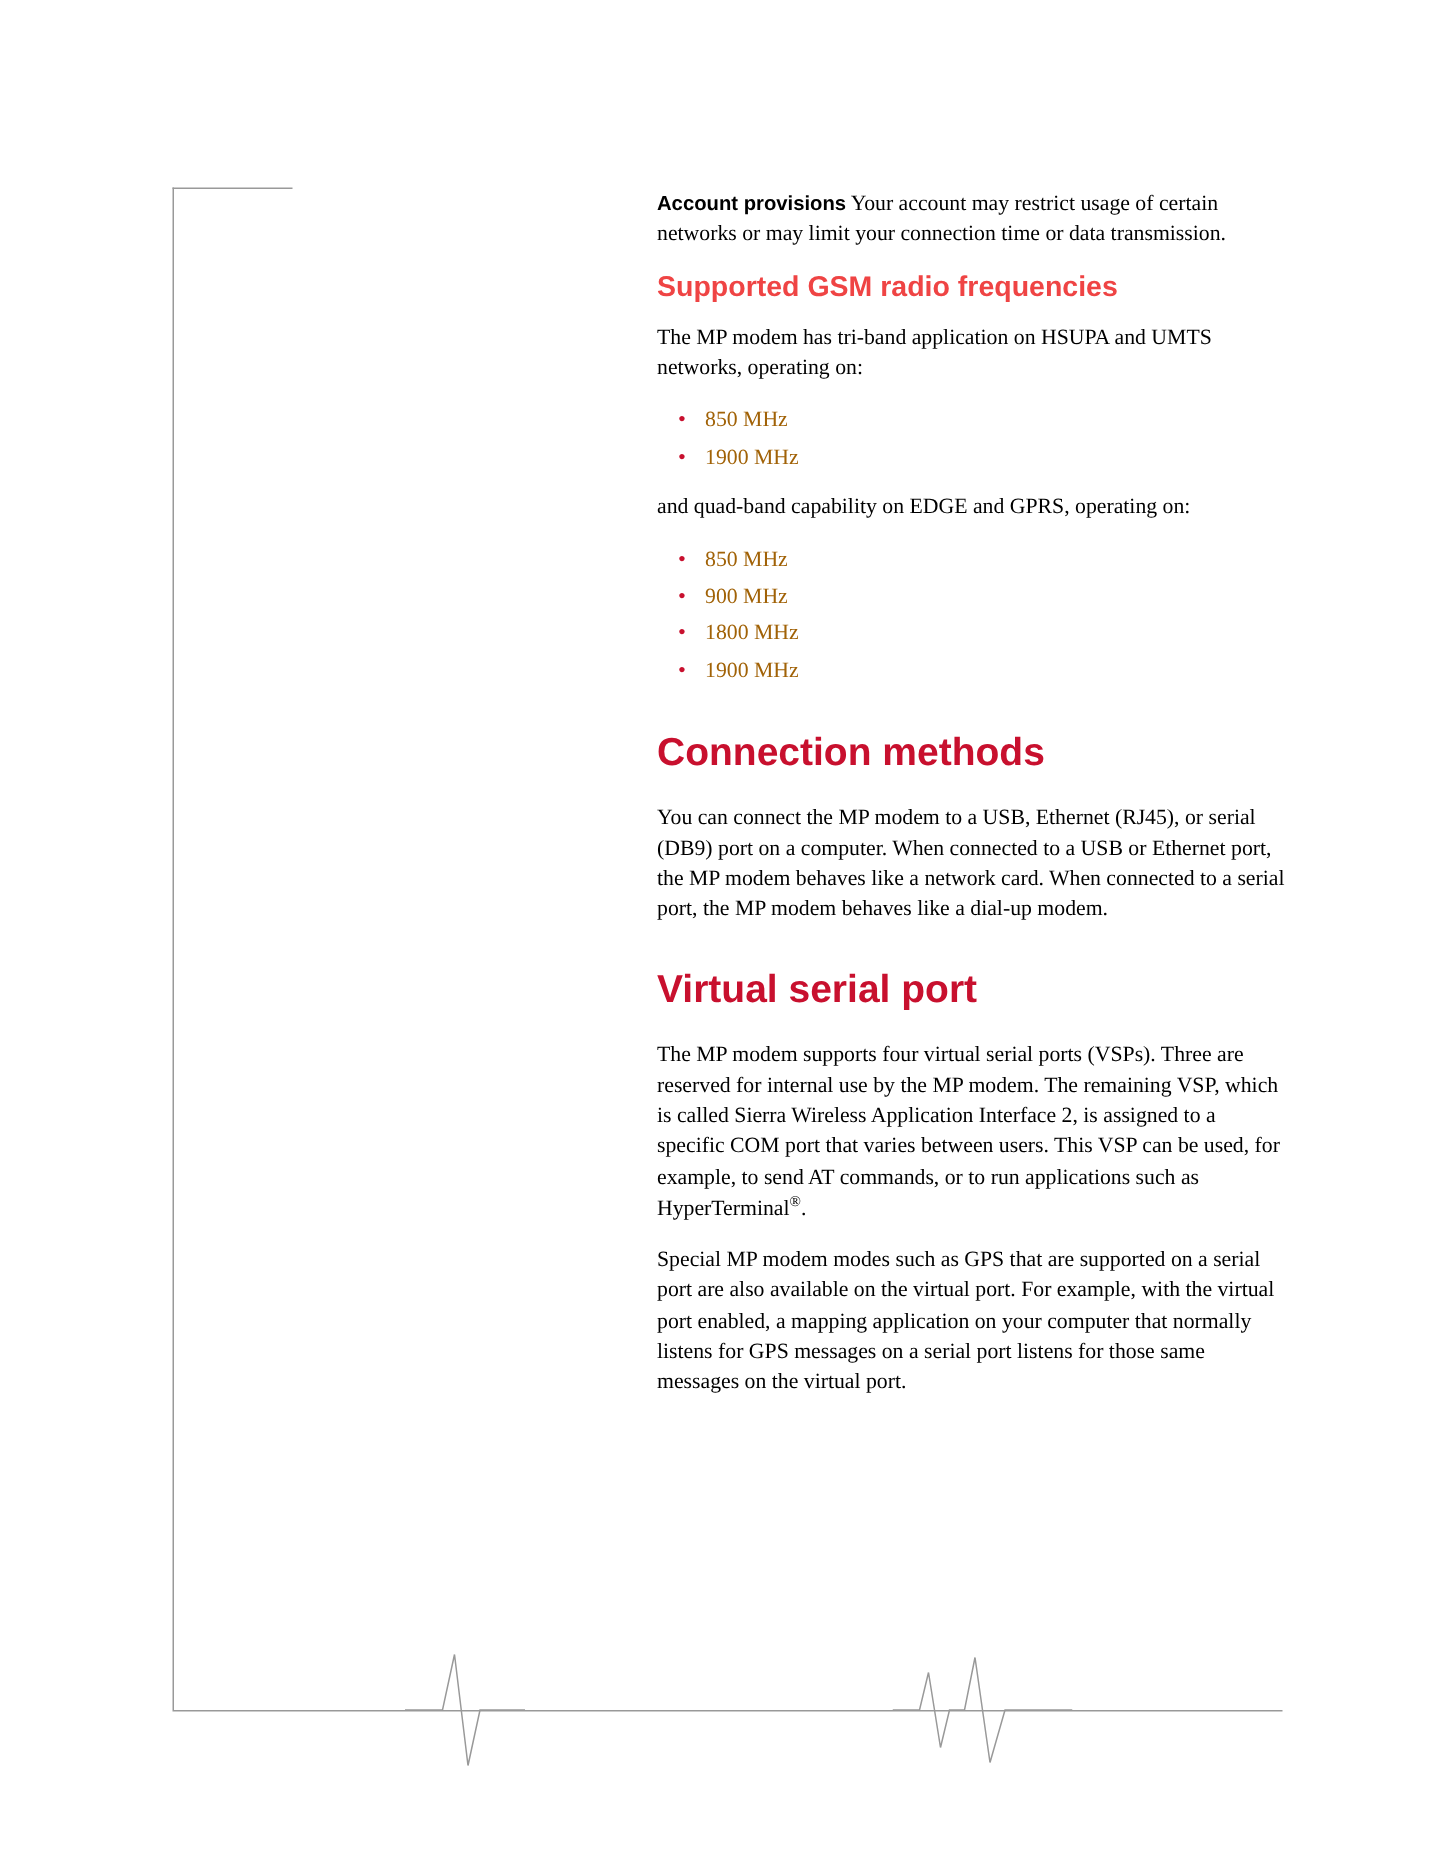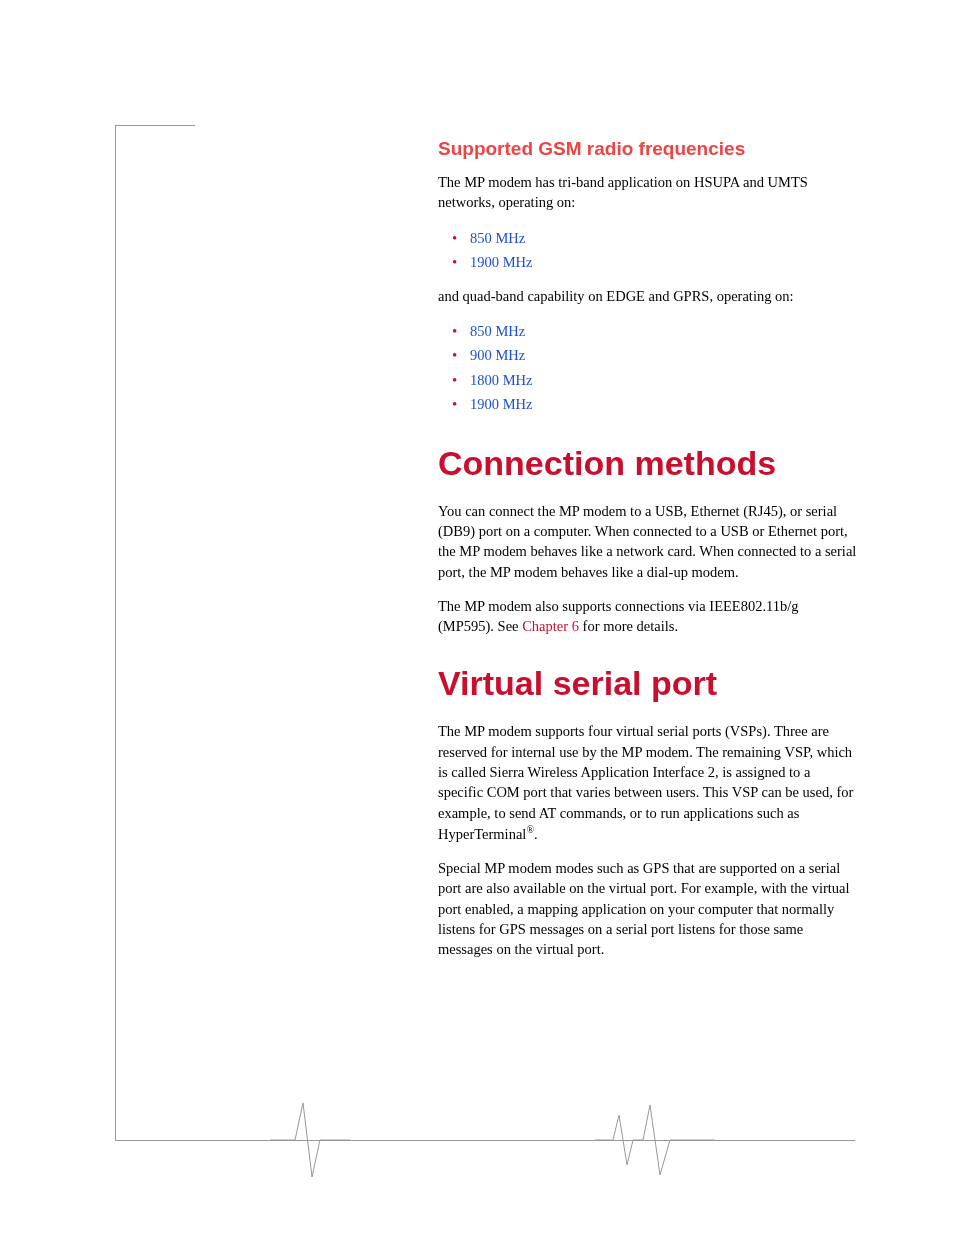--- a/index.html
+++ b/index.html
@@ -66,35 +66,35 @@
       font-family: Arial, Helvetica, sans-serif;
       font-weight: bold;
       font-size: 19px;
       color: #ef4444;
       margin-top: 12px;
       margin-bottom: 12px;
     }
     .h2 {
       font-family: Arial, Helvetica, sans-serif;
       font-weight: bold;
-      font-size: 34px;
+      font-size: 26px;
       color: #c8102e;
       margin-top: 28px;
       margin-bottom: 18px;
     }
     .bullet-list {
       list-style: none;
       margin-bottom: 12px;
     }
     .bullet-list li {
       position: relative;
       padding-left: 32px;
       font-size: 14.5px;
       line-height: 1.55;
-      color: #1d4ed8;
+      color: #a16207;
       margin-bottom: 2px;
     }
     .bullet-list li::before {
       content: "•";
       position: absolute;
       left: 14px;
       color: #c8102e;
       font-size: 15px;
     }
     .link {
@@ -120,20 +120,23 @@
   <svg class="wave-svg" style="left:270px; top:1095px;" width="80" height="90">
     <polyline points="0,45 25,45 33,8 42,82 50,45 80,45" fill="none" stroke="#999" stroke-width="1"></polyline>
   </svg>
 
   <svg class="wave-svg" style="left:595px; top:1095px;" width="120" height="90">
     <polyline points="0,45 18,45 24,20 32,70 38,45 48,45 55,10 65,80 75,45 120,45" fill="none" stroke="#999" stroke-width="1"></polyline>
   </svg>
 
   <div class="content">
 
+    <p class="paragraph">
+      <span class="bold-lead">Account provisions</span><span>   Your account may restrict usage of certain networks or may limit your connection time or data transmission.</span>
+    </p>
 
     <h3 class="h3">Supported GSM radio frequencies</h3>
 
     <p class="paragraph">The MP modem has tri-band application on HSUPA and UMTS networks, operating on:</p>
 
     <ul class="bullet-list">
       <li>850 MHz</li>
       <li>1900 MHz</li>
     </ul>
 
@@ -143,23 +146,20 @@
       <li>850 MHz</li>
       <li>900 MHz</li>
       <li>1800 MHz</li>
       <li>1900 MHz</li>
     </ul>
 
     <h2 class="h2">Connection methods</h2>
 
     <p class="paragraph">You can connect the MP modem to a USB, Ethernet (RJ45), or serial (DB9) port on a computer. When connected to a USB or Ethernet port, the MP modem behaves like a network card. When connected to a serial port, the MP modem behaves like a dial-up modem.</p>
 
-    <p class="paragraph">
-      <span>The MP modem also supports connections via IEEE802.11b/g (MP595). See </span><span class="link">Chapter 6</span><span> for more details.</span>
-    </p>
 
     <h2 class="h2">Virtual serial port</h2>
 
     <p class="paragraph">
       <span>The MP modem supports four virtual serial ports (VSPs). Three are reserved for internal use by the MP modem. The remaining VSP, which is called Sierra Wireless Application Interface 2, is assigned to a specific COM port that varies between users. This VSP can be used, for example, to send AT commands, or to run applications such as HyperTerminal</span><span class="sup">®</span><span>.</span>
     </p>
 
     <p class="paragraph">Special MP modem modes such as GPS that are supported on a serial port are also available on the virtual port. For example, with the virtual port enabled, a mapping application on your computer that normally listens for GPS messages on a serial port listens for those same messages on the virtual port.</p>
 
   </div>

